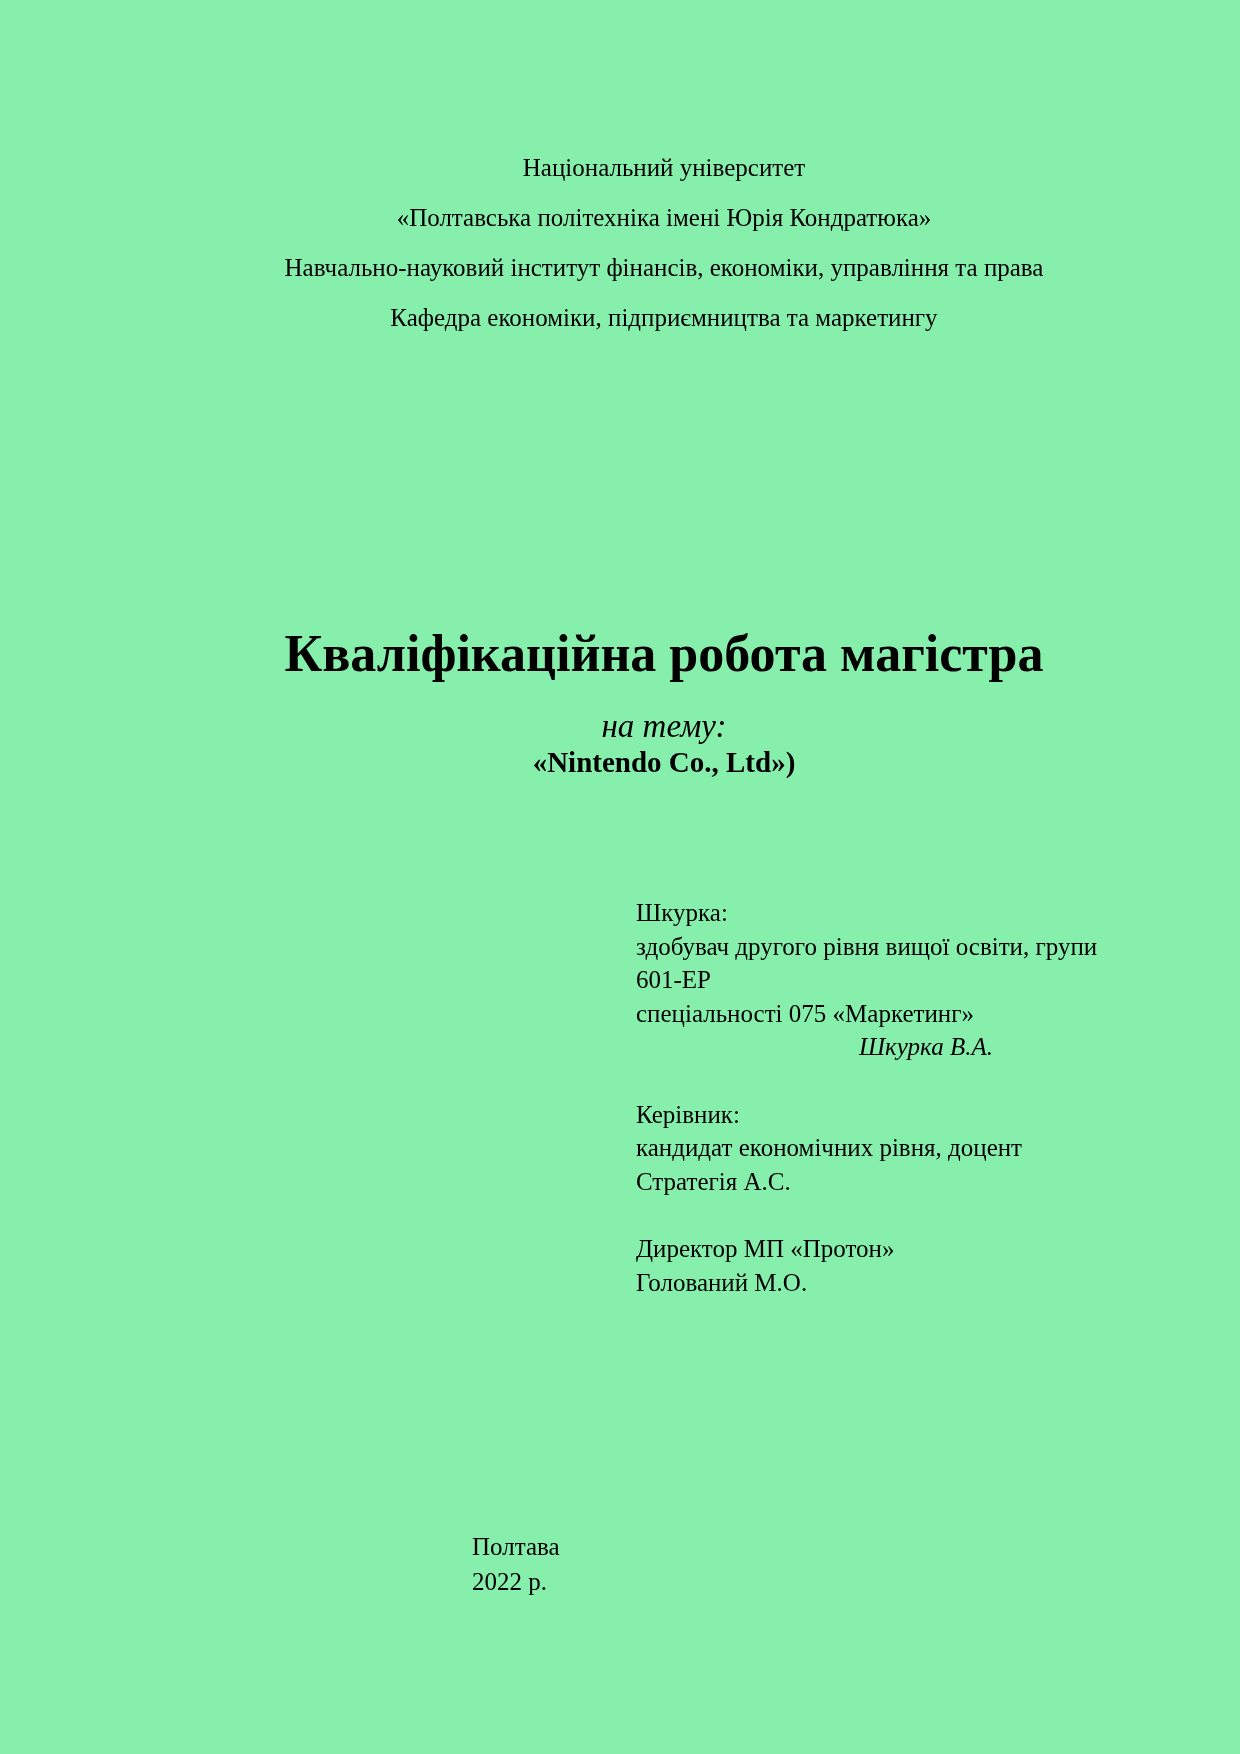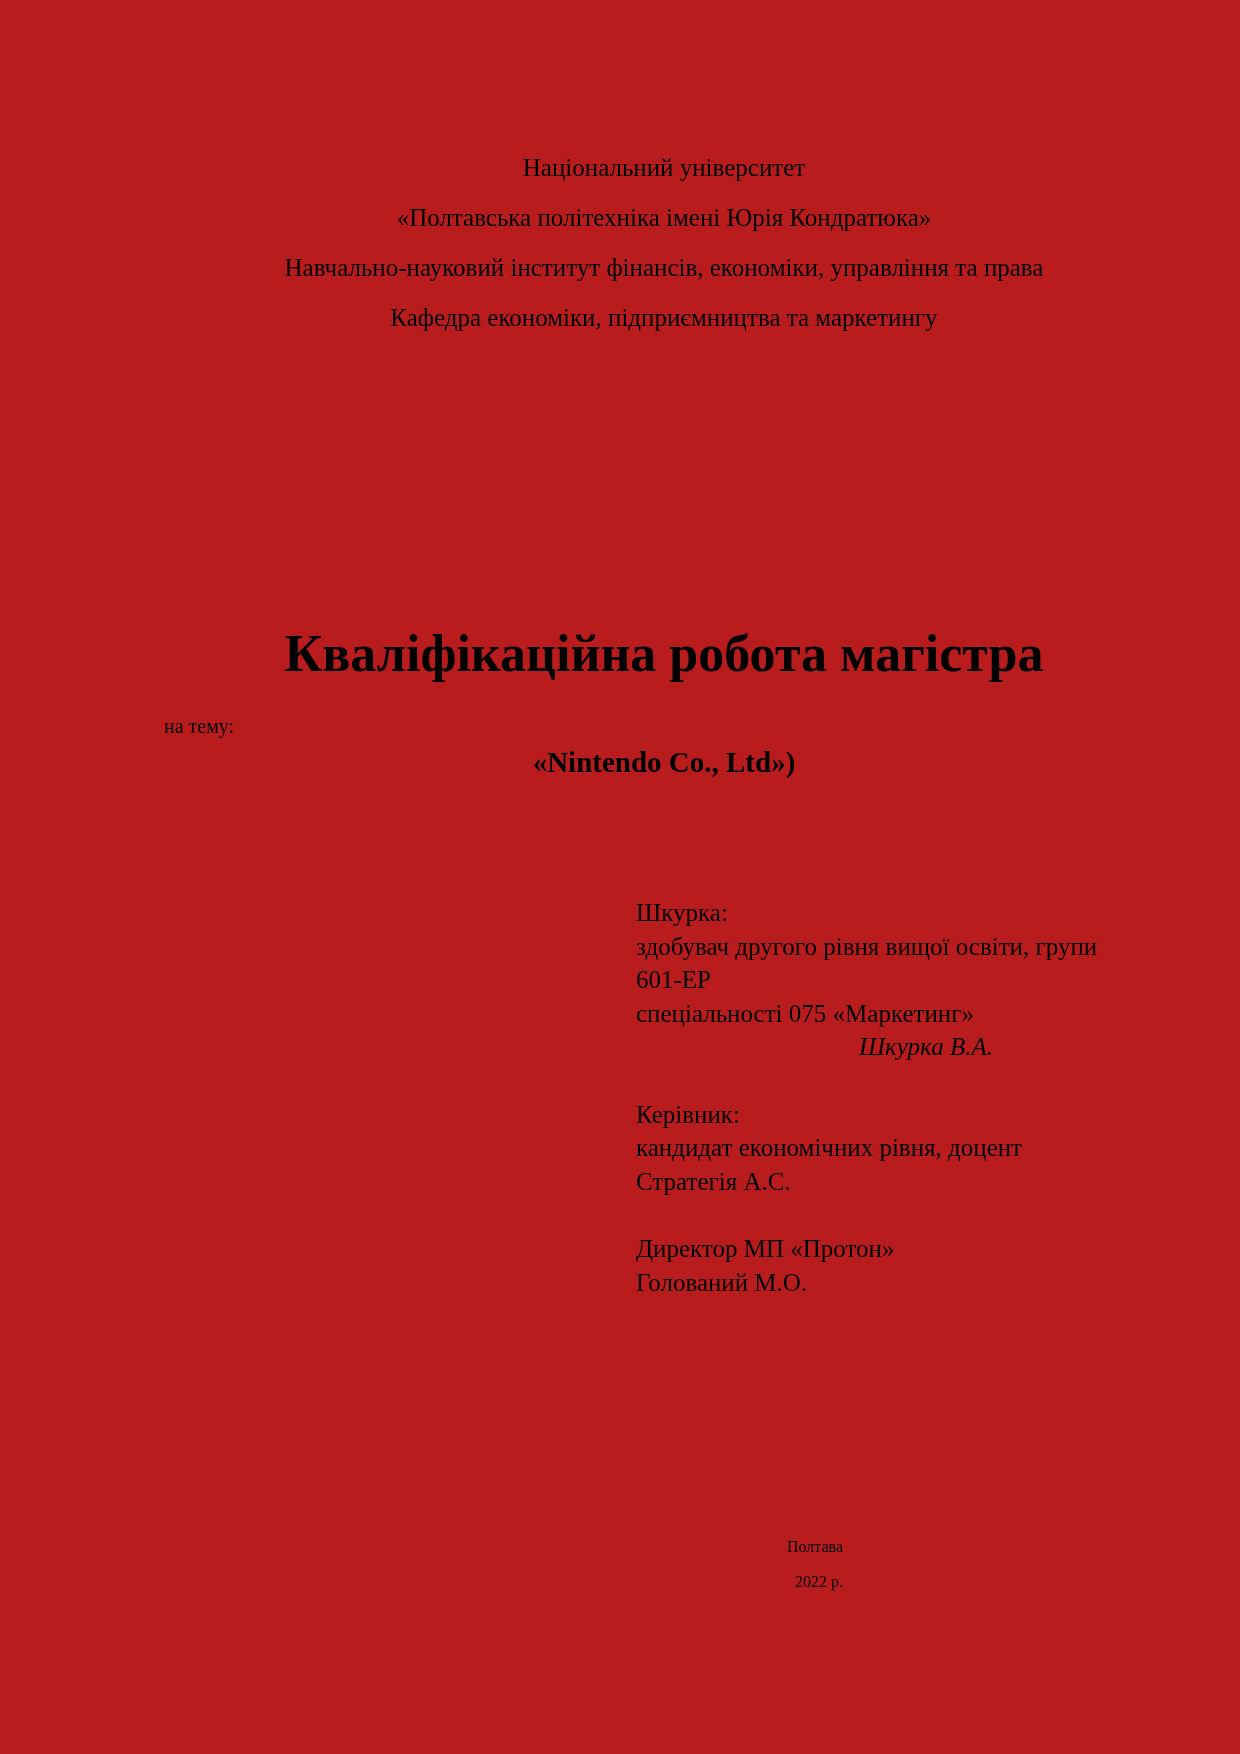--- a/index.html
+++ b/index.html
@@ -14,21 +14,21 @@
       overflow: hidden;
       font-family: "Liberation Serif", "DejaVu Serif", serif;
       color: #000000;
     }
     .page {
       position: absolute;
       left: 0;
       top: 0;
       width: 1240px;
       height: 1754px;
-      background: #b91c1c;
+      background: #86efac;
     }
     
     .center-col {
       position: absolute;
       left: 164px;
       width: 1000px;
       text-align: center;
     }
     .header-block {
       top: 143px;
@@ -48,23 +48,25 @@
       font-size: 52px;
       font-weight: bold;
       line-height: 54px;
       white-space: nowrap;
     }
     .topic-label {
       position: absolute;
       left: 164px;
       width: 1000px;
       top: 711px;
-      font-size: 20px;
+      text-align: center;
+      font-size: 33px;
       line-height: 30px;
       white-space: nowrap;
+      font-style: italic;
     }
     .topic {
       position: absolute;
       left: 164px;
       width: 1000px;
       top: 743px;
       text-align: center;
       font-size: 29px;
       font-weight: bold;
       line-height: 38px;
@@ -89,25 +91,25 @@
     .people .gap {
       display: block;
       height: 33.6px;
     }
     .people .italic {
       font-style: italic;
       text-align: center;
     }
     .footer {
       position: absolute;
-      left: 443px;
+      left: 472px;
       width: 400px;
       top: 1529px;
-      text-align: right;
-      font-size: 16px;
+      text-align: left;
+      font-size: 25px;
       line-height: 35px;
     }
     .footer .row {
       display: block;
       white-space: nowrap;
     }
   </style>
 </head>
 <body>
 

